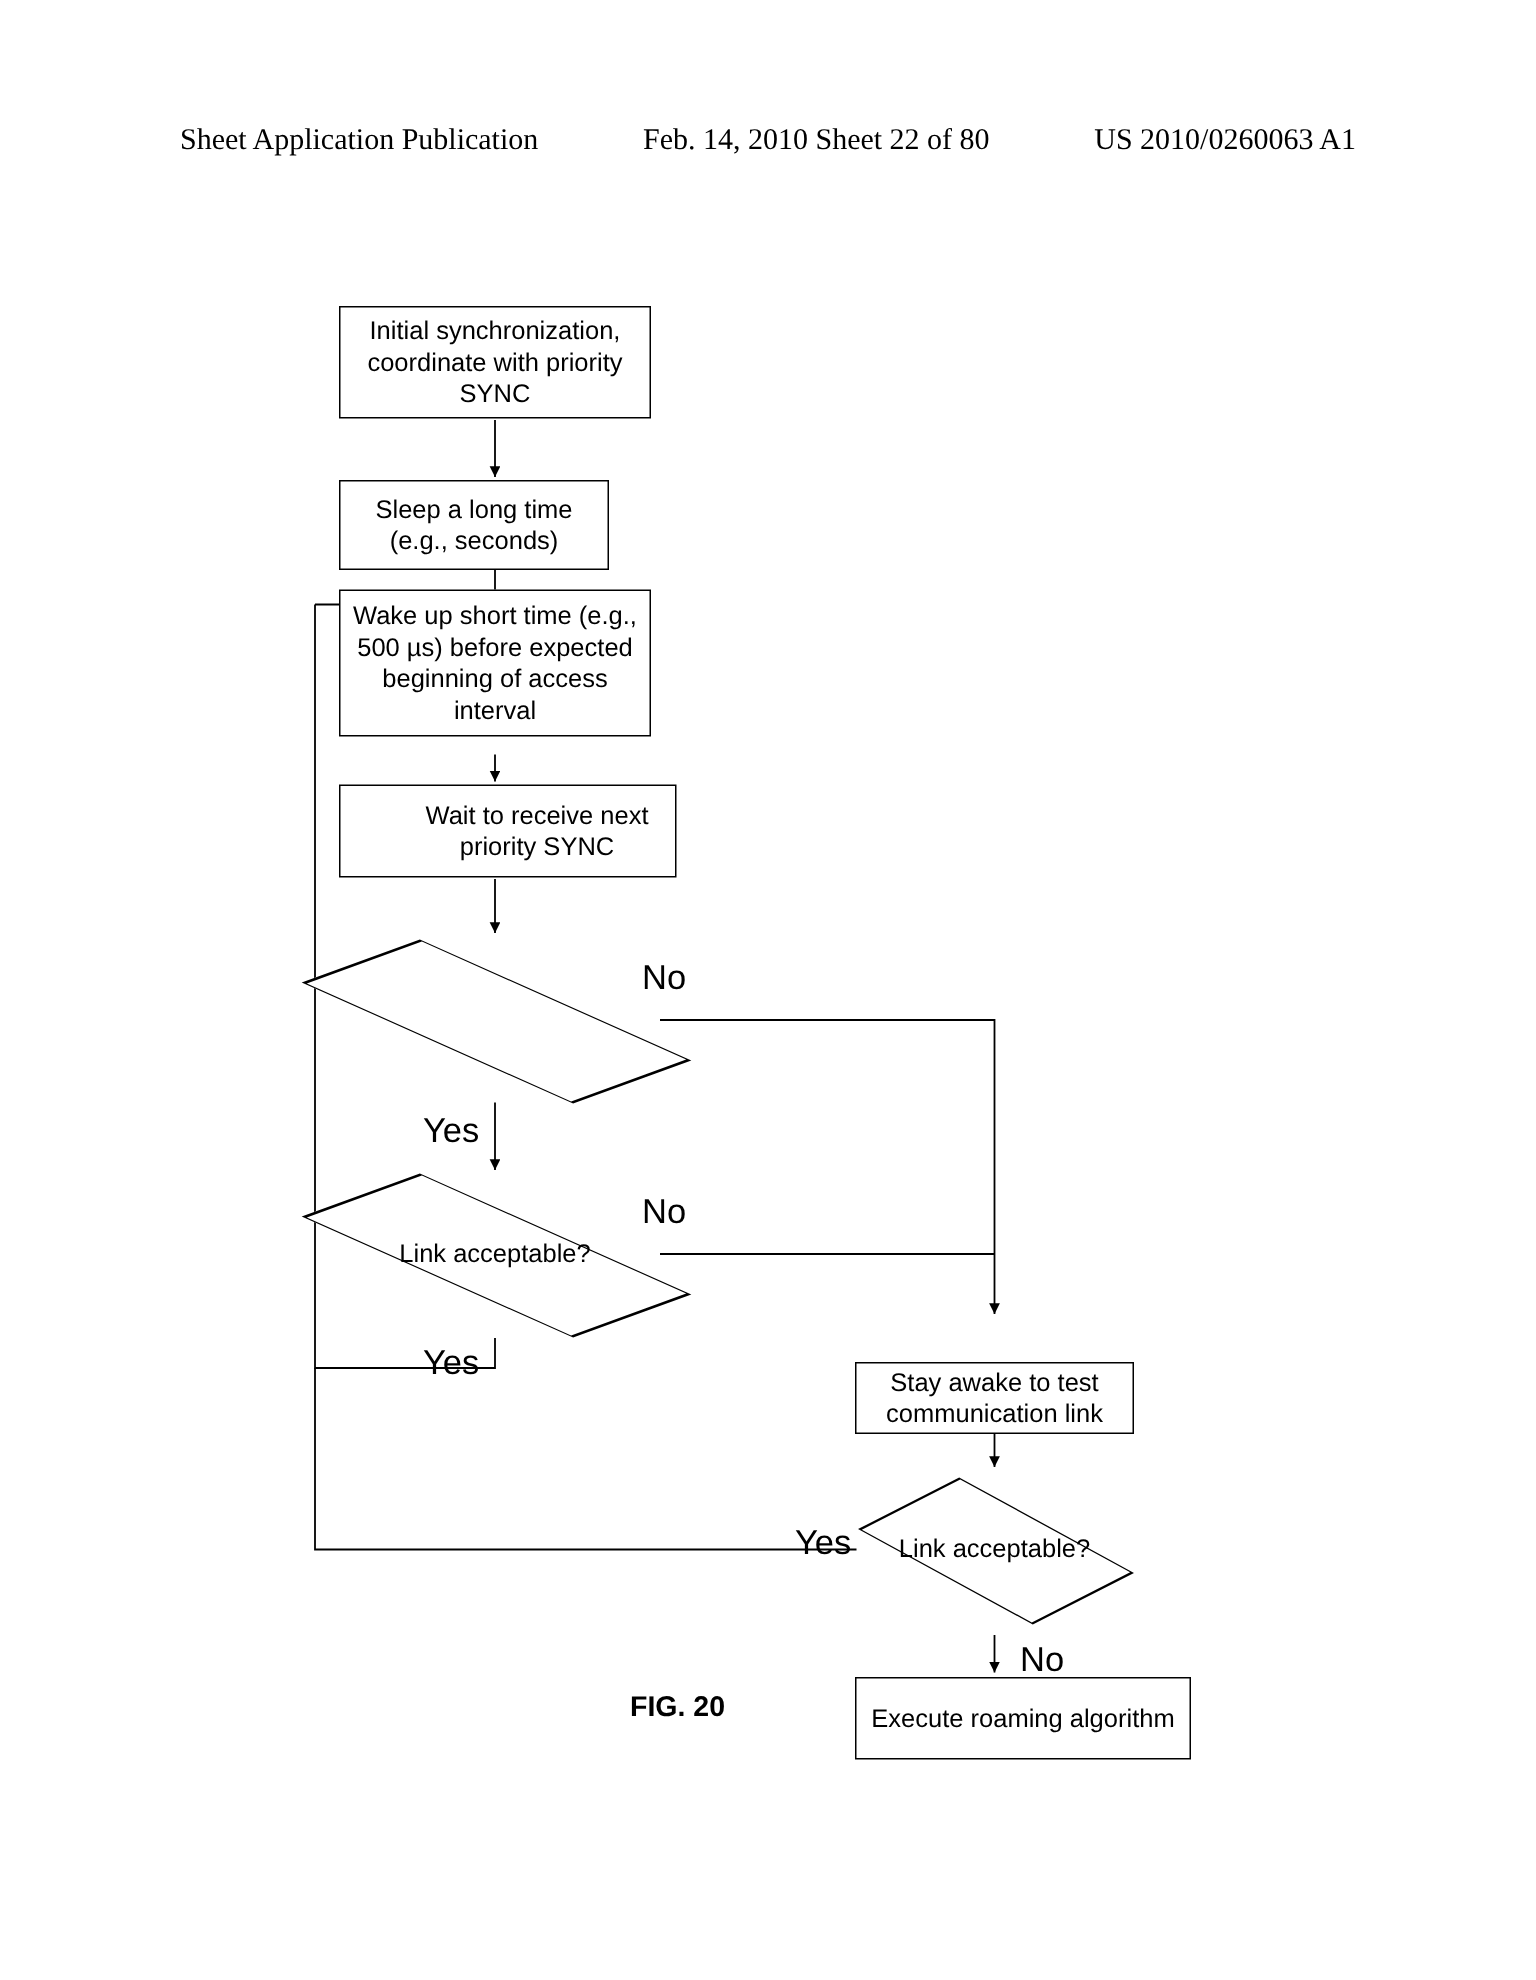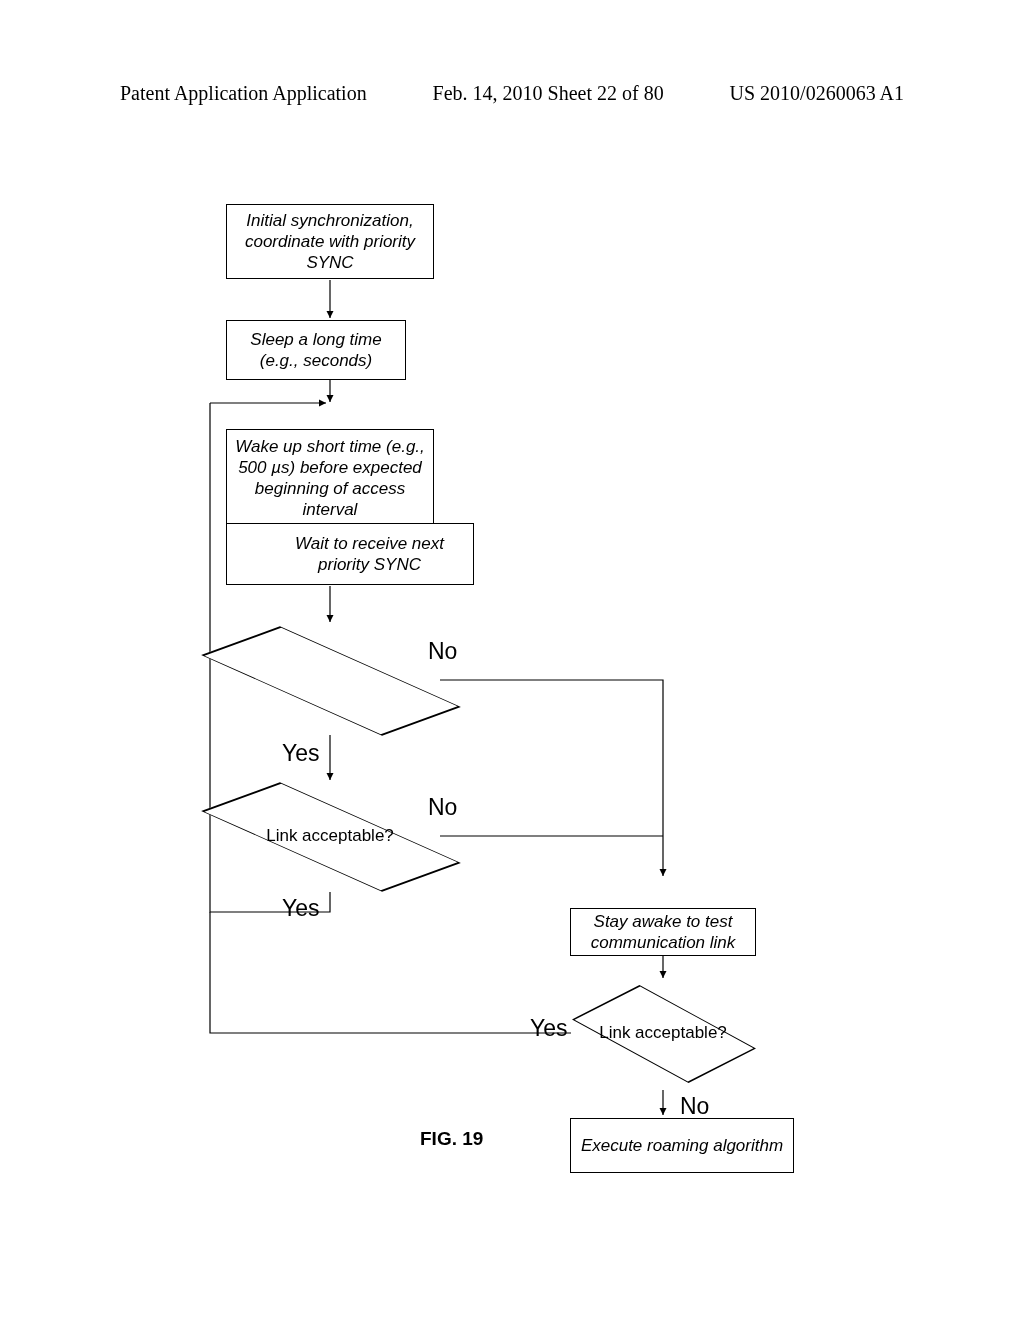--- a/index.html
+++ b/index.html
@@ -30,21 +30,20 @@
     background: #fff;
     text-align: center;
     font-family: Arial, Helvetica, sans-serif;
     font-size: 17px;
     line-height: 1.25;
     display: flex;
     align-items: center;
     justify-content: center;
     padding: 4px 6px;
     box-sizing: border-box;
-    font-style: italic;
   }
   .diamond {
     position: absolute;
     border: 1px solid #000;
     background: #fff;
     transform: rotate(45deg);
   }
   .diamond-label {
     position: absolute;
     text-align: center;
@@ -75,21 +74,21 @@
     height: 1320px;
     pointer-events: none;
   }
 </style>
 </head>
 <body>
 
 <div class="page">
 
   <div class="header">
-    <span>Patent Application Application</span>
+    <span>Sheet Application Publication</span>
     <span>Feb. 14, 2010  Sheet 22 of 80</span>
     <span>US 2010/0260063 A1</span>
   </div>
 
   <svg class="arrows" viewBox="0 0 1024 1320">
     <defs>
       <marker id="arrow" markerWidth="8" markerHeight="8" refX="6" refY="3" orient="auto" markerUnits="strokeWidth">
         <path d="M0,0 L6,3 L0,6 Z" fill="#000"></path>
       </marker>
     </defs>
@@ -116,25 +115,25 @@
 
     <polyline points="571,1033 210,1033 210,912" fill="none" stroke="#000" stroke-width="1.2"></polyline>
 
     <line x1="663" y1="1090" x2="663" y2="1115" stroke="#000" stroke-width="1.2" marker-end="url(#arrow)"></line>
   </svg>
 
   <div class="box" style="left:226px; top:204px; width:208px; height:75px;">Initial synchronization, coordinate with priority SYNC</div>
 
   <div class="box" style="left:226px; top:320px; width:180px; height:60px;">Sleep a long time (e.g., seconds)</div>
 
-  <div class="box" style="left:226px; top:429px; width:208px; height:98px; border-bottom:1px solid #000;">
+  <div class="box" style="left:226px; top:393px; width:208px; height:98px; border-bottom:1px solid #000;">
        <span style="text-decoration: none;">Wake up short time (e.g., 500 µs) before expected beginning of access interval</span>
   </div>
 
-  <div class="box" style="left:226px; top:523px; width:248px; height:62px;padding-left:45px;">Wait to receive next priority SYNC</div>
+  <div class="box" style="left:226px; top:523px; width:225px; height:62px;padding-left:45px;">Wait to receive next priority SYNC</div>
 
   <div class="box" style="left:570px; top:908px; width:186px; height:48px;">Stay awake to test communication link</div>
 
   <div class="box" style="left:570px; top:1118px; width:224px; height:55px;">Execute roaming algorithm</div>
 
   <div class="diamond" style="left:293px; top:643px; width:74px; height:74px; transform: rotate(45deg) skewX(-25deg) skewY(-25deg) scaleX(2.0);"></div>
 
   <div class="diamond" style="left:293px; top:799px; width:74px; height:74px; transform: rotate(45deg) skewX(-25deg) skewY(-25deg) scaleX(2.0);"></div>
   <div class="diamond-label" style="left:230px; top:811px; width:200px; height:50px;">Link acceptable?</div>
 
@@ -143,15 +142,15 @@
 
   <span class="edge-label" style="left:428px; top:638px;">No</span>
   <span class="edge-label" style="left:282px; top:740px;">Yes</span>
 
   <span class="edge-label" style="left:428px; top:794px;">No</span>
   <span class="edge-label" style="left:282px; top:895px;">Yes</span>
 
   <span class="edge-label" style="left:530px; top:1015px;">Yes</span>
   <span class="edge-label" style="left:680px; top:1093px;">No</span>
 
-  <div class="fig-label" style="left:420px; top:1128px;">FIG. 19</div>
+  <div class="fig-label" style="left:420px; top:1128px;">FIG. 20</div>
 
 </div>
 
 </body></html>

